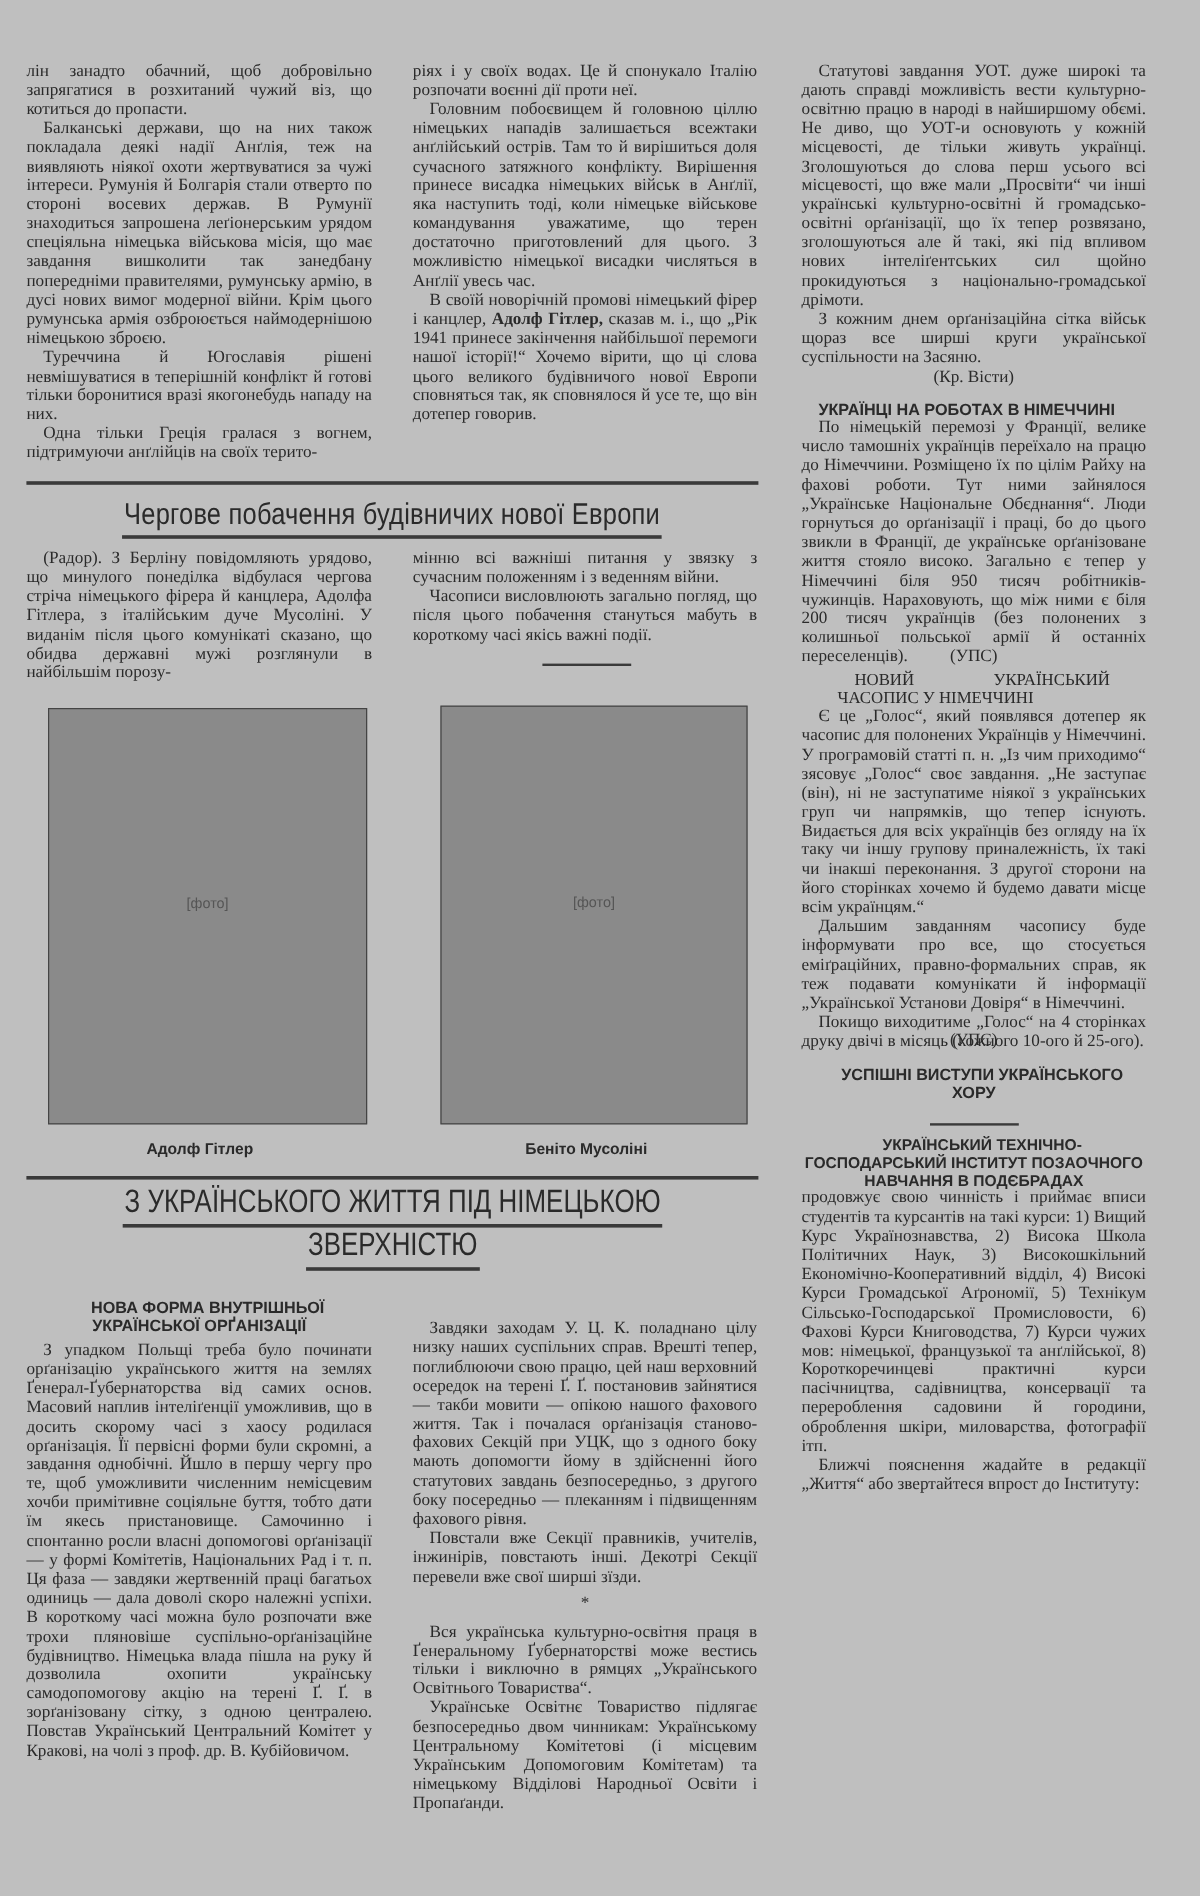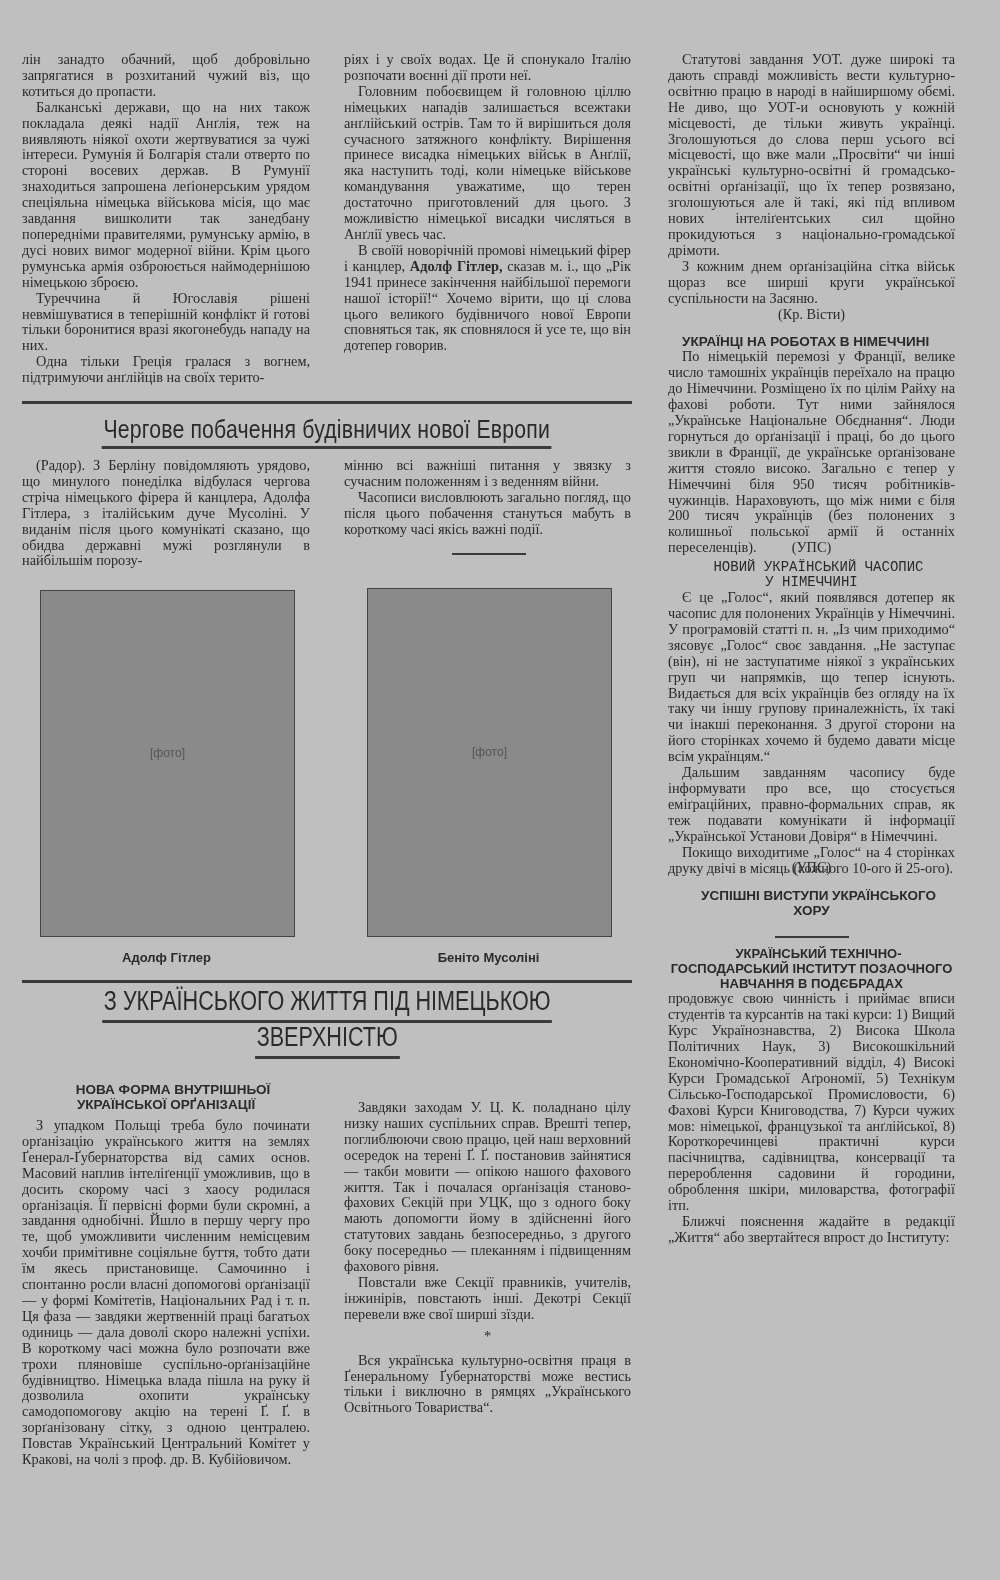--- a/index.html
+++ b/index.html
@@ -10,30 +10,30 @@
   .hdr .title{position:absolute;left:0;right:0;text-align:center;top:2px;font-weight:bold;font-size:17px;
               font-family:"Liberation Sans","DejaVu Sans",sans-serif;letter-spacing:0.5px;}
   .hdr .pnum{position:absolute;right:2px;top:2px;font-weight:bold;font-size:17px;}
   .hdr .rule{position:absolute;left:0;right:0;bottom:0;height:4px;background:#3a3a3a;}
   .col{position:absolute;font-size:14.3px;line-height:15.9px;text-align:justify;}
   .col p{margin:0;text-indent:14px;}
   .col p.ni{text-indent:0;}
   .col .right{text-align:center;text-indent:0;}
   .head-b{font-family:"Liberation Sans","DejaVu Sans",sans-serif;font-weight:bold;font-size:13.5px;
           line-height:15px;text-align:center;margin:0;}
-  .head-n{font-family:Liberation Mono, monospace;font-size:14px;line-height:15px;text-align:center;margin:0;}
+  .head-n{font-family:Liberation Serif, serif;font-size:14px;line-height:15px;margin:0;}
   .hrule{position:absolute;height:3px;background:#3a3a3a;}
   .short{position:absolute;height:2px;background:#3a3a3a;}
   .banner1{position:absolute;left:22px;width:610px;text-align:center;font-family:"Liberation Sans Narrow","Liberation Sans",sans-serif;
            font-size:25px;letter-spacing:0.2px;}
   .banner1 span{display:inline-block;border-bottom:3px solid #3a3a3a;padding:0 2px 2px;transform:scaleX(0.85);}
   .banner2{position:absolute;left:22px;width:610px;text-align:center;font-family:"Liberation Sans","DejaVu Sans",sans-serif;
            font-size:27px;}
   .banner2 span{display:inline-block;border-bottom:3px solid #3a3a3a;padding:0 2px 3px;transform:scaleX(0.8);}
-  .photo{position:absolute;background:#8a8a8a;border:1px solid #444;}
+  .photo{position:absolute;background:#8a8a8a;border:1px solid #444;padding-left:11px;}
   .photo .lab{position:absolute;left:0;right:0;top:45%;text-align:center;color:#555;font-size:12px;
               font-family:"Liberation Sans",sans-serif;}
   .cap{position:absolute;font-family:"Liberation Sans","DejaVu Sans",sans-serif;font-weight:bold;font-size:13px;text-align:center;}
   .star{text-align:center;text-indent:0 !important;margin:6px 0 8px !important;}
   .german{font-family:"Liberation Serif",serif;font-size:14.5px;}
 </style>
 </head>
 <body>
 
 <div class="page">
@@ -82,20 +82,21 @@
   <div class="col" style="left:22px;top:1082px;width:288px;">
     <p class="head-b" style="padding:0 20px;margin-bottom:6px;">НОВА ФОРМА ВНУТРІШНЬОЇ УКРАЇНСЬКОЇ ОРҐАНІЗАЦІЇ</p>
     <p>З упадком Польщі треба було починати орґанізацію українського життя на землях Ґенерал-Ґубернаторства від самих основ. Масовий наплив інтеліґенції уможливив, що в досить скорому часі з хаосу родилася орґанізація. Її первісні форми були скромні, а завдання однобічні. Йшло в першу чергу про те, щоб уможливити численним немісцевим хочби примітивне соціяльне буття, тобто дати їм якесь пристановище. Самочинно і спонтанно росли власні допомогові орґанізації — у формі Комітетів, Національних Рад і т. п. Ця фаза — завдяки жертвенній праці багатьох одиниць — дала доволі скоро належні успіхи. В короткому часі можна було розпочати вже трохи пляновіше суспільно-орґанізаційне будівництво. Німецька влада пішла на руку й дозволила охопити українську самодопомогову акцію на терені Ґ. Ґ. в зорґанізовану сітку, з одною централею. Повстав Український Центральний Комітет у Кракові, на чолі з проф. др. В. Кубійовичом.</p>
   </div>
 
   <div class="col" style="left:344px;top:1100px;width:287px;">
     <p>Завдяки заходам У. Ц. К. поладнано цілу низку наших суспільних справ. Врешті тепер, поглиблюючи свою працю, цей наш верховний осередок на терені Ґ. Ґ. постановив зайнятися — такби мовити — опікою нашого фахового життя. Так і почалася орґанізація станово-фахових Секцій при УЦК, що з одного боку мають допомогти йому в здійсненні його статутових завдань безпосередньо, з другого боку посередньо — плеканням і підвищенням фахового рівня.</p>
     <p>Повстали вже Секції правників, учителів, інжинірів, повстають інші. Декотрі Секції перевели вже свої ширші зїзди.</p>
     <p class="star">*</p>
     <p>Вся українська культурно-освітня праця в Ґенеральному Ґубернаторстві може вестись тільки і виключно в рямцях „Українського Освітнього Товариства“.</p>
+    <p>Українське Освітнє Товариство підлягає безпосередньо двом чинникам: Українському Центральному Комітетові (і місцевим Українським Допомоговим Комітетам) та німецькому Відділові Народньої Освіти і Пропаґанди.</p>
   </div>
 
   <div class="col" style="left:668px;top:52px;width:287px;">
     <p>Статутові завдання УОТ. дуже широкі та дають справді можливість вести культурно-освітню працю в народі в найширшому обємі. Не диво, що УОТ-и основують у кожній місцевості, де тільки живуть українці. Зголошуються до слова перш усього всі місцевості, що вже мали „Просвіти“ чи інші українські культурно-освітні й громадсько-освітні орґанізації, що їх тепер розвязано, зголошуються але й такі, які під впливом нових інтеліґентських сил щойно прокидуються з національно-громадської дрімоти.</p>
     <p>З кожним днем орґанізаційна сітка військ щораз все ширші круги української суспільности на Засяню.</p>
     <p class="right">(Кр. Вісти)</p>
 
     <p class="head-b" style="margin-top:12px;text-align:left;">УКРАЇНЦІ НА РОБОТАХ В НІМЕЧЧИНІ</p>
     <p>По німецькій перемозі у Франції, велике число тамошніх українців переїхало на працю до Німеччини. Розміщено їх по цілім Райху на фахові роботи. Тут ними зайнялося „Українське Національне Обєднання“. Люди горнуться до орґанізації і праці, бо до цього звикли в Франції, де українське орґанізоване життя стояло високо. Загально є тепер у Німеччині біля 950 тисяч робітників-чужинців. Нараховують, що між ними є біля 200 тисяч українців (без полонених з колишньої польської армії й останніх переселенців).</p>
     <p class="right" style="margin-top:-16px;">(УПС)</p>

